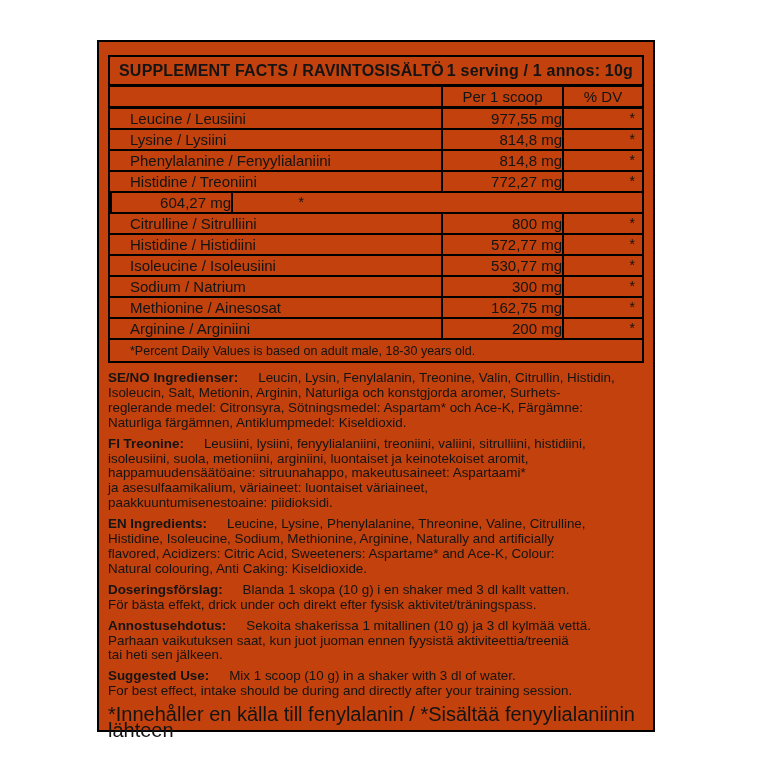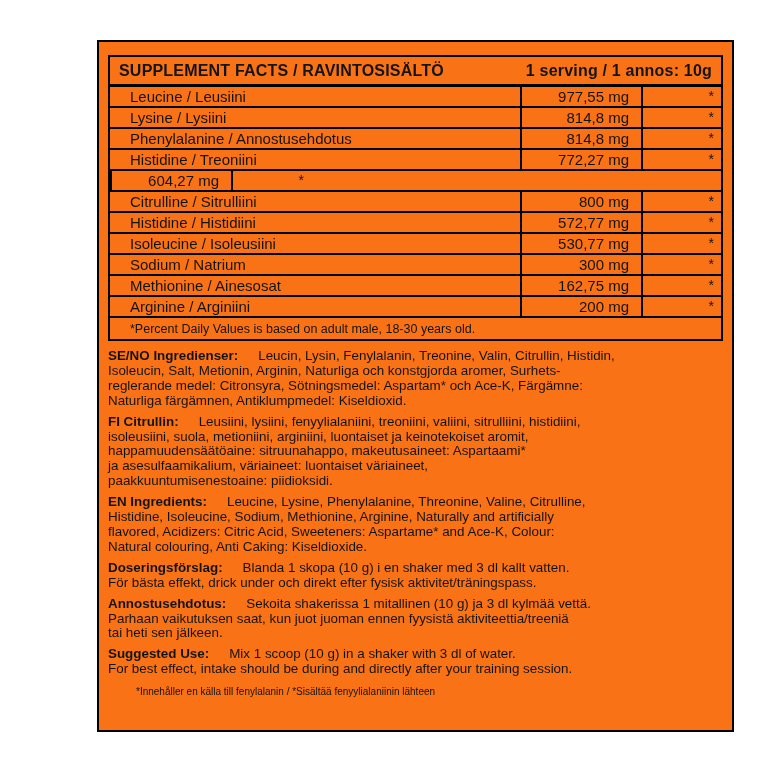--- a/index.html
+++ b/index.html
@@ -9,24 +9,24 @@
     background: #ffffff;
     font-family: "Liberation Sans", sans-serif;
     color: #141414;
     -webkit-font-smoothing: antialiased;
   }
   .page { position: relative; width: 770px; height: 770px; background:#fff; }
 
   .label-box {
     position: absolute;
     left: 97px; top: 40px;
-    width: 637px; height: 692px;
+    width: 558px; height: 692px;
     border: 2px solid #000;
     padding: 13px 9px 0 9px;
-    background: #f97316;
+    background: #c2410c;
   }
 
   
   .facts-table { border: 2px solid #000; width: 100%; }
 
   .title-row {
     display: flex; justify-content: space-between; align-items: center;
     height: 30px; padding: 0 9px;
     border-bottom: 3px solid #000;
     font-weight: bold; font-size: 16px; letter-spacing: 0.2px;
@@ -38,67 +38,72 @@
     border-bottom: 3px solid #000;
     font-size: 15px;
   }
   .data-row {
     display: flex; height: 21px;
     border-bottom: 2px solid #000;
     font-size: 15px;
   }
   .cell { display: flex; align-items: center; min-width: 0; }
   .cell.name   { flex: 1; padding-left: 20px; }
-  .cell.amount { width: 121px; border-left: 2px solid #000; justify-content: flex-end; padding-right: 12px; }
+  .cell.amount { width: 121px; border-left: 2px solid #000; justify-content: flex-end; padding-right: 0; }
   .cell.dv     { width: 80px;  border-left: 2px solid #000; justify-content: flex-end; padding-right: 7px; }
   .subheader-row .cell.amount,
   .subheader-row .cell.dv { justify-content: center; padding-right: 0; }
   .data-row .cell.dv { font-size: 14px; align-items: flex-start; padding-top: 1px; }
 
   .footnote-row {
     height: 21px; display: flex; align-items: center;
     padding-left: 20px; font-size: 12.5px;
   }
 
   
   .paras { margin-top: 8px; }
   .para  { margin: 0 0 6px 0; font-size: 13.4px; line-height: 14.9px; }
   .para .lead { margin-right: 20px; }
   .para .plines { white-space: pre-line; }
 
-  .allergen { margin-top: 7px; font-size: 10px; line-height: 16px; margin-left: 28px; }
+  .allergen { margin-top: 7px; font-size: 20px; line-height: 16px; }
 </style>
 </head>
 <body>
 
 <div class="page">
   <div class="label-box">
 
     <div class="facts-table">
       <div class="title-row">
         <span>SUPPLEMENT FACTS / RAVINTOSISÄLTÖ</span>
         <span>1 serving / 1 annos: 10g</span>
       </div>
 
+      <div class="subheader-row">
+        <span class="cell name"></span>
+        <span class="cell amount">Per 1 scoop</span>
+        <span class="cell dv">% DV</span>
+      </div>
 
       <div id="rows">
   <div class="data-row">
     <span class="cell name">Leucine / Leusiini</span>
     <span class="cell amount">977,55 mg</span>
     <span class="cell dv">*</span>
   </div>
 
   <div class="data-row">
     <span class="cell name">Lysine / Lysiini</span>
     <span class="cell amount">814,8 mg</span>
     <span class="cell dv">*</span>
   </div>
 
   <div class="data-row">
-    <span class="cell name">Phenylalanine / Annostusehdotus</span>
+    <span class="cell name">Phenylalanine / Fenyylialaniini</span>
     <span class="cell amount">814,8 mg</span>
     <span class="cell dv">*</span>
   </div>
 
   <div class="data-row">
     <span class="cell name">Histidine / Treoniini</span>
     <span class="cell amount">772,27 mg</span>
     <span class="cell dv">*</span>
   </div>
 
@@ -146,21 +151,21 @@
 
       <div class="footnote-row">*Percent Daily Values is based on adult male, 18-30 years old.</div>
     </div>
 
     <div id="paras" class="paras">
   <p class="para"><b class="lead">SE/NO Ingredienser:</b><span class="plines">Leucin, Lysin, Fenylalanin, Treonine, Valin, Citrullin, Histidin,
 Isoleucin, Salt, Metionin, Arginin, Naturliga och konstgjorda aromer, Surhets-
 reglerande medel: Citronsyra, Sötningsmedel: Aspartam* och Ace-K, Färgämne:
 Naturliga färgämnen, Antiklumpmedel: Kiseldioxid.</span></p>
 
-  <p class="para"><b class="lead">FI Citrullin:</b><span class="plines">Leusiini, lysiini, fenyylialaniini, treoniini, valiini, sitrulliini, histidiini,
+  <p class="para"><b class="lead">FI Treonine:</b><span class="plines">Leusiini, lysiini, fenyylialaniini, treoniini, valiini, sitrulliini, histidiini,
 isoleusiini, suola, metioniini, arginiini, luontaiset ja keinotekoiset aromit,
 happamuudensäätöaine: sitruunahappo, makeutusaineet: Aspartaami*
 ja asesulfaamikalium, väriaineet: luontaiset väriaineet,
 paakkuuntumisenestoaine: piidioksidi.</span></p>
 
   <p class="para"><b class="lead">EN Ingredients:</b><span class="plines">Leucine, Lysine, Phenylalanine, Threonine, Valine, Citrulline,
 Histidine, Isoleucine, Sodium, Methionine, Arginine, Naturally and artificially
 flavored, Acidizers: Citric Acid, Sweeteners: Aspartame* and Ace-K, Colour:
 Natural colouring, Anti Caking: Kiseldioxide.</span></p>
 

